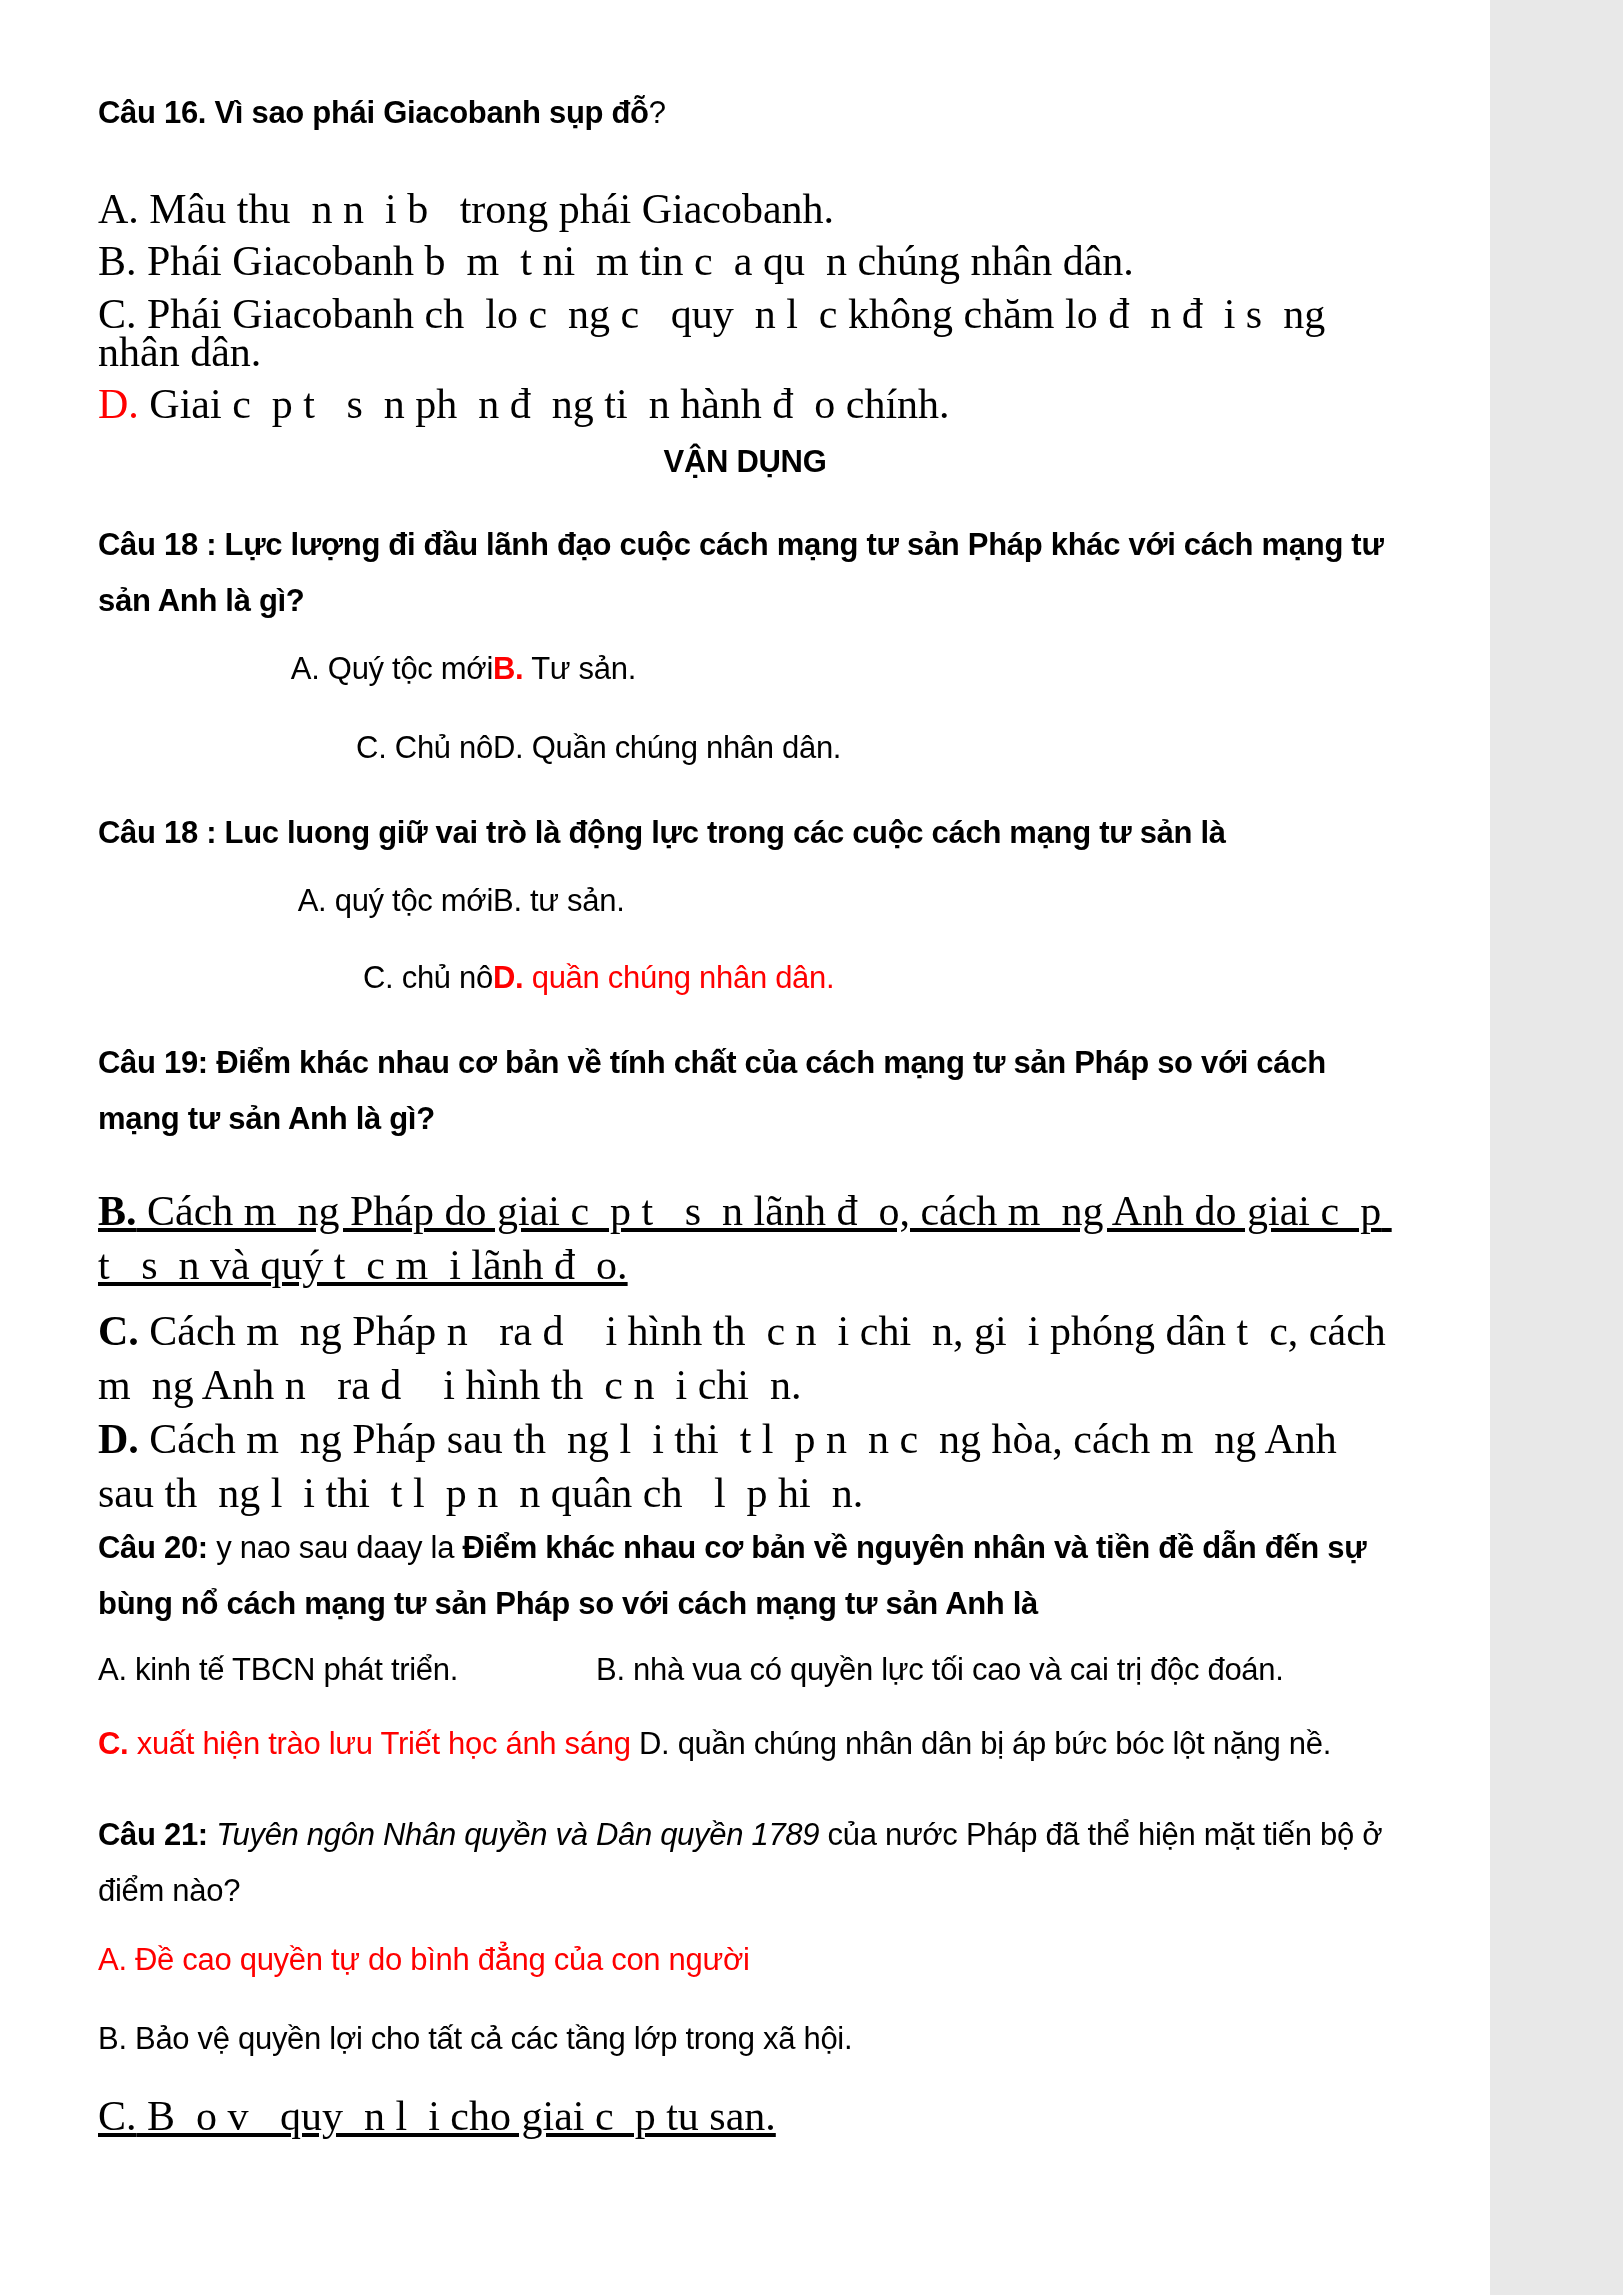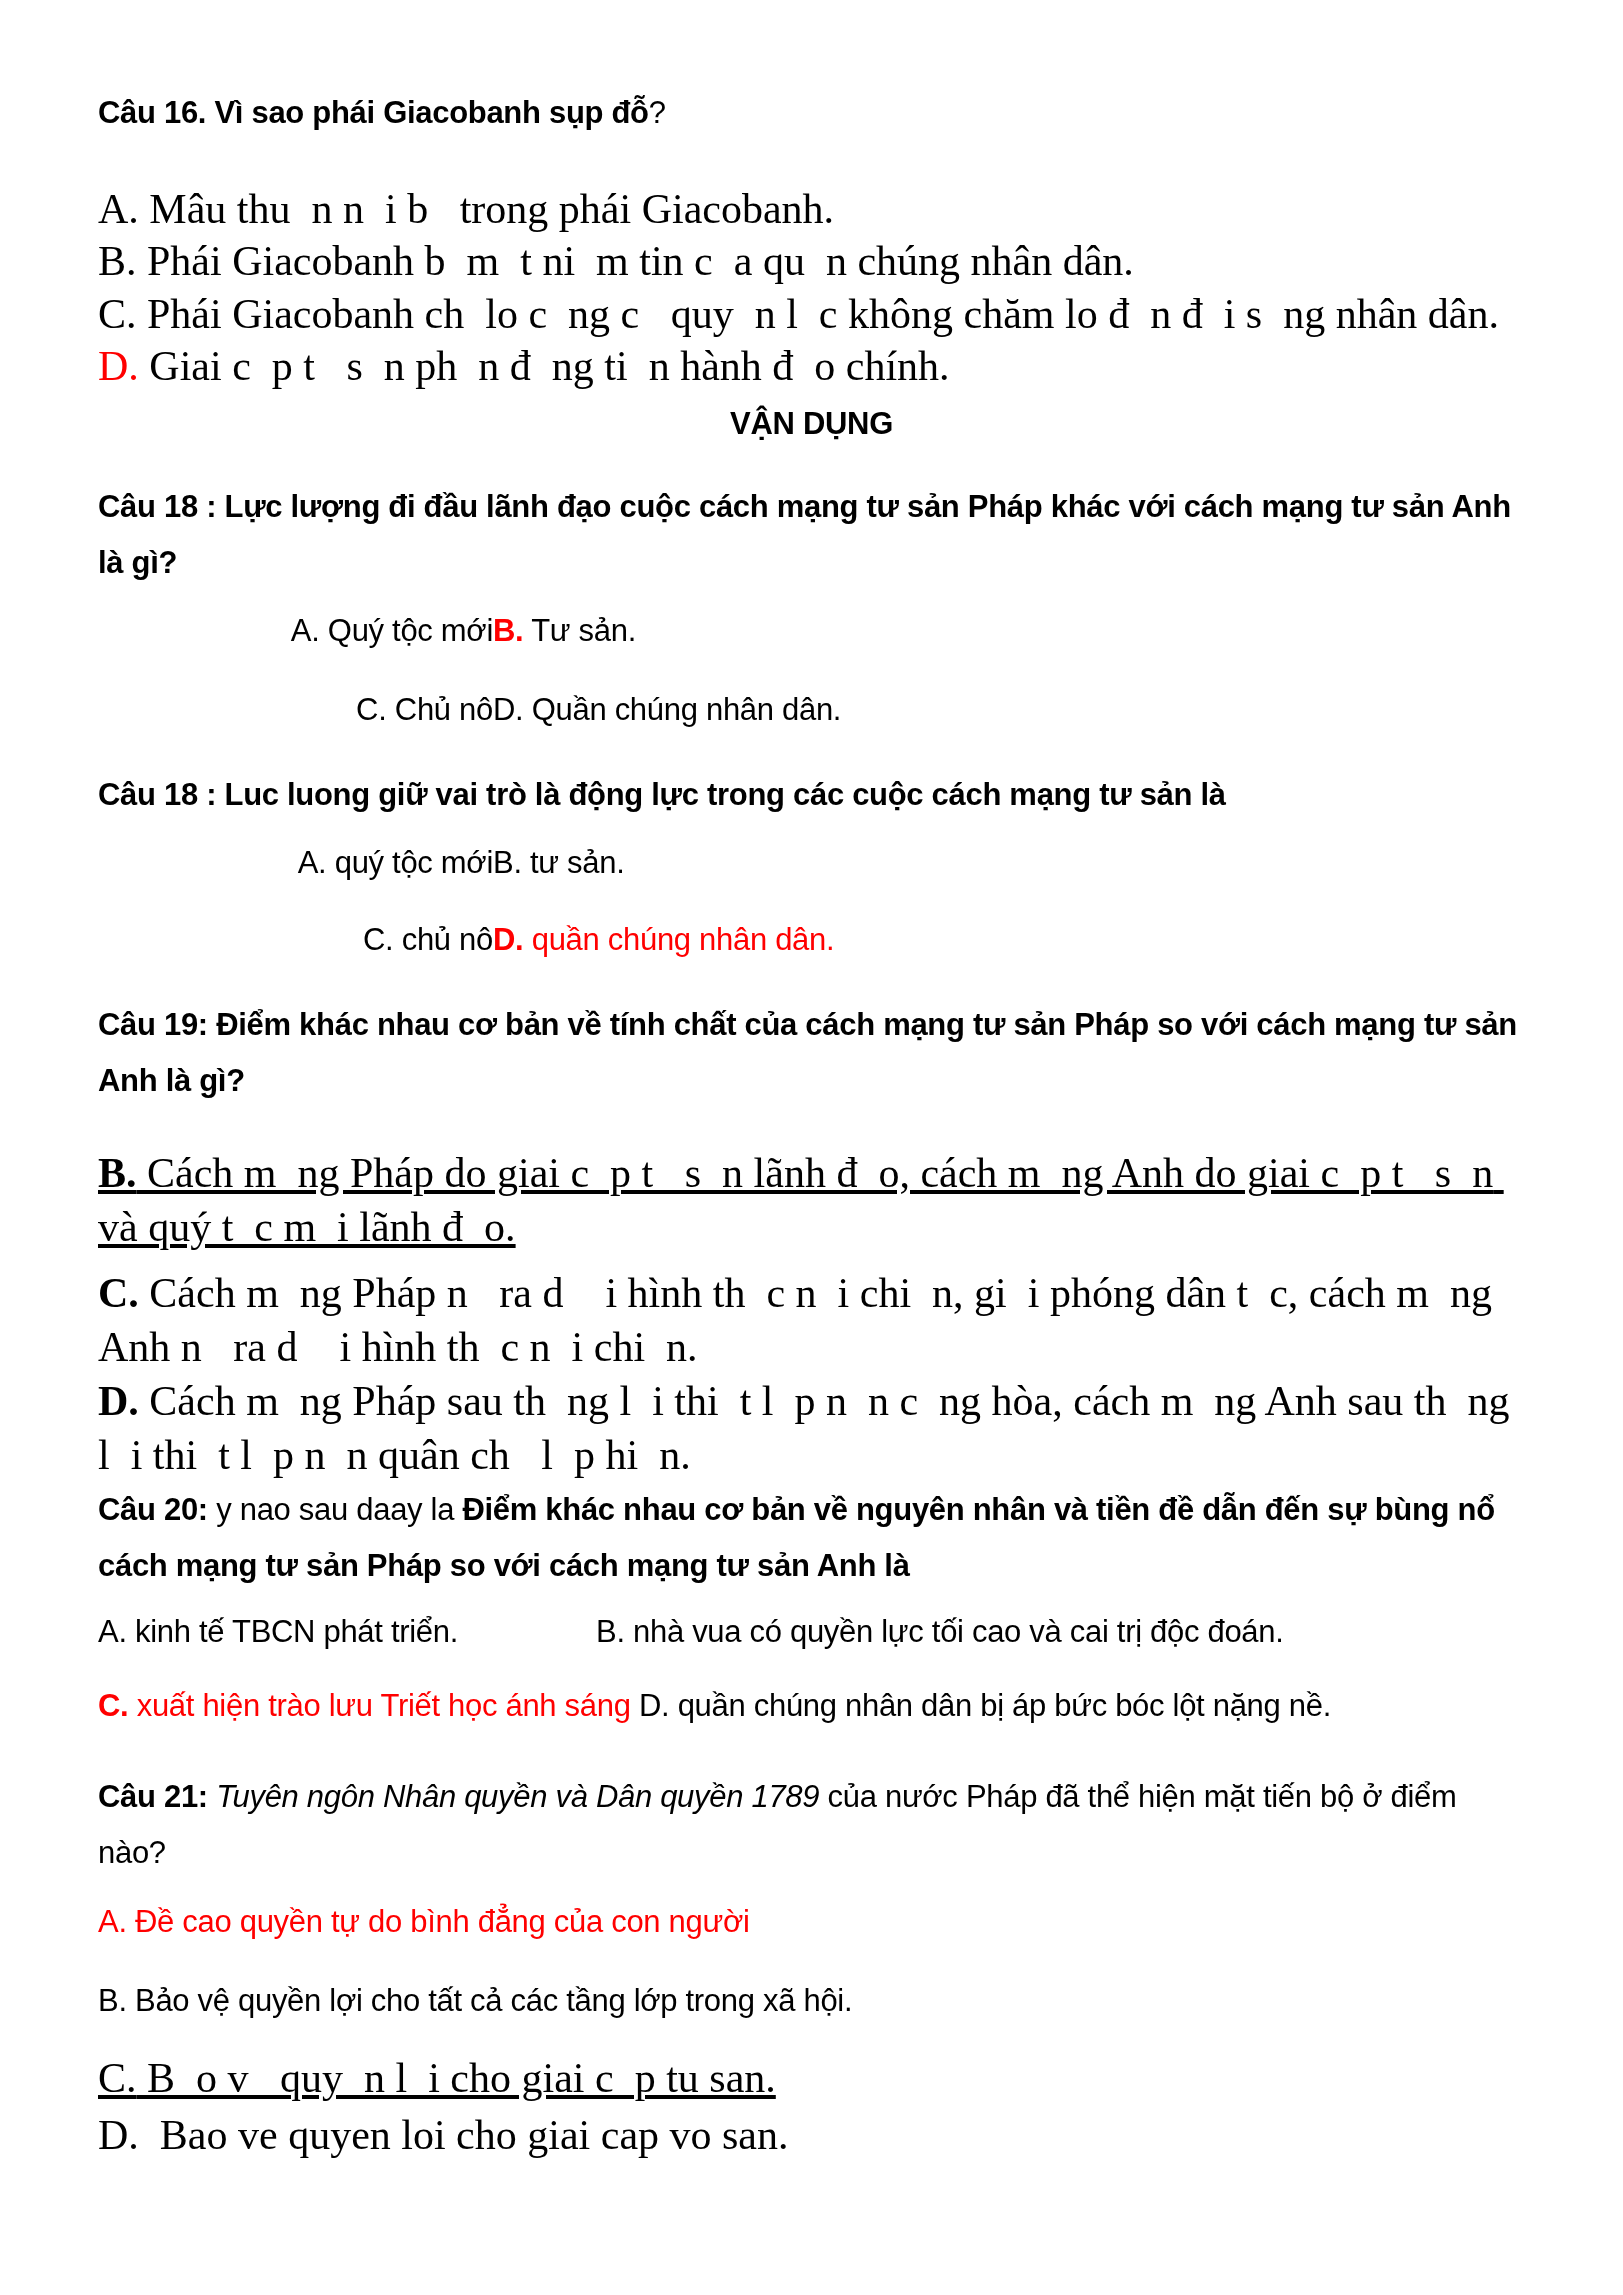--- a/index.html
+++ b/index.html
@@ -1,18 +1,18 @@
 <!DOCTYPE html>
 <html style="font-size:10.5px"><head>
 <meta charset="utf-8">
 <style>
   html,body{margin:0;padding:0;background:#e8e8e8;}
   .page{
     position:relative;
-    width:1623px;
+    width:1490px;
     height:2295px;
     background:#ffffff;
     box-sizing:border-box;
     padding:85px 98px 0 98px;
     overflow:hidden;
   }
   p,h3{margin:0;padding:0;}
   .sans{font-family:"Liberation Sans",sans-serif;font-size:31px;letter-spacing:-0.3px;color:#000;}
   .serif{font-family:"Liberation Serif",serif;font-size:42px;color:#000;}
   .bold{font-weight:700;}
@@ -86,16 +86,15 @@
   <div class="row mt30">
     <p class="sans optline col1w" data-bind="q20.a">A. kinh tế TBCN phát triển.</p>
     <p class="sans optline" data-bind="q20.b">B. nhà vua có quyền lực tối cao và cai trị độc đoán.</p>
   </div>
   <p class="sans optline mt55"><span class="red bold" data-bind="q20.c_label">C.</span><span class="red" data-bind="q20.c_text"> xuất hiện trào lưu Triết học ánh sáng </span><span data-bind="q20.d">D. quần chúng nhân dân bị áp bức bóc lột nặng nề.</span></p>
 
   <h3 class="sans heading mt68" style="font-weight:400;"><span class="bold" data-bind="q21.t1">Câu 21:</span><span class="italic" data-bind="q21.t2_italic"> Tuyên ngôn Nhân quyền và Dân quyền 1789 </span><span data-bind="q21.t3">của nước Pháp đã thể hiện mặt tiến bộ ở điểm nào?</span></h3>
   <p class="sans optline red mt34" data-bind="q21.a">A. Đề cao quyền tự do bình đẳng của con người</p>
   <p class="sans optline mt62" data-bind="q21.b">B. Bảo vệ quyền lợi cho tất cả các tầng lớp trong xã hội.</p>
   <p class="serif line1 mt56"><span data-bind="q21.c_label">C.</span><span data-bind="q21.c_text"> B  o v   quy  n l  i cho giai c  p tu san.</span></p>
-  <p class="serif line1 mt22"><span data-bind="q21.d_label">D.</span><span data-bind="q21.d_text">  Bao ve quyen loi cho giai cap vo san.</span></p>
 
 </div>
 
 
 </body></html>

